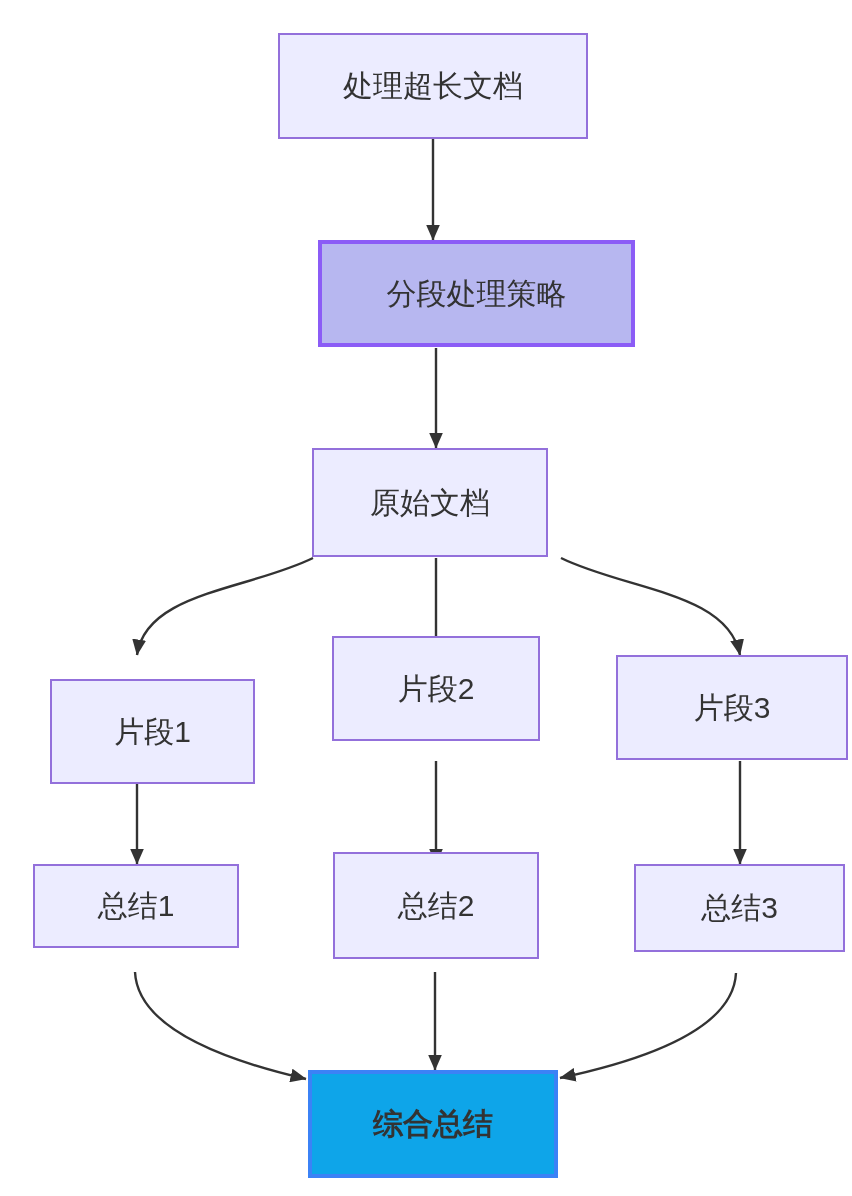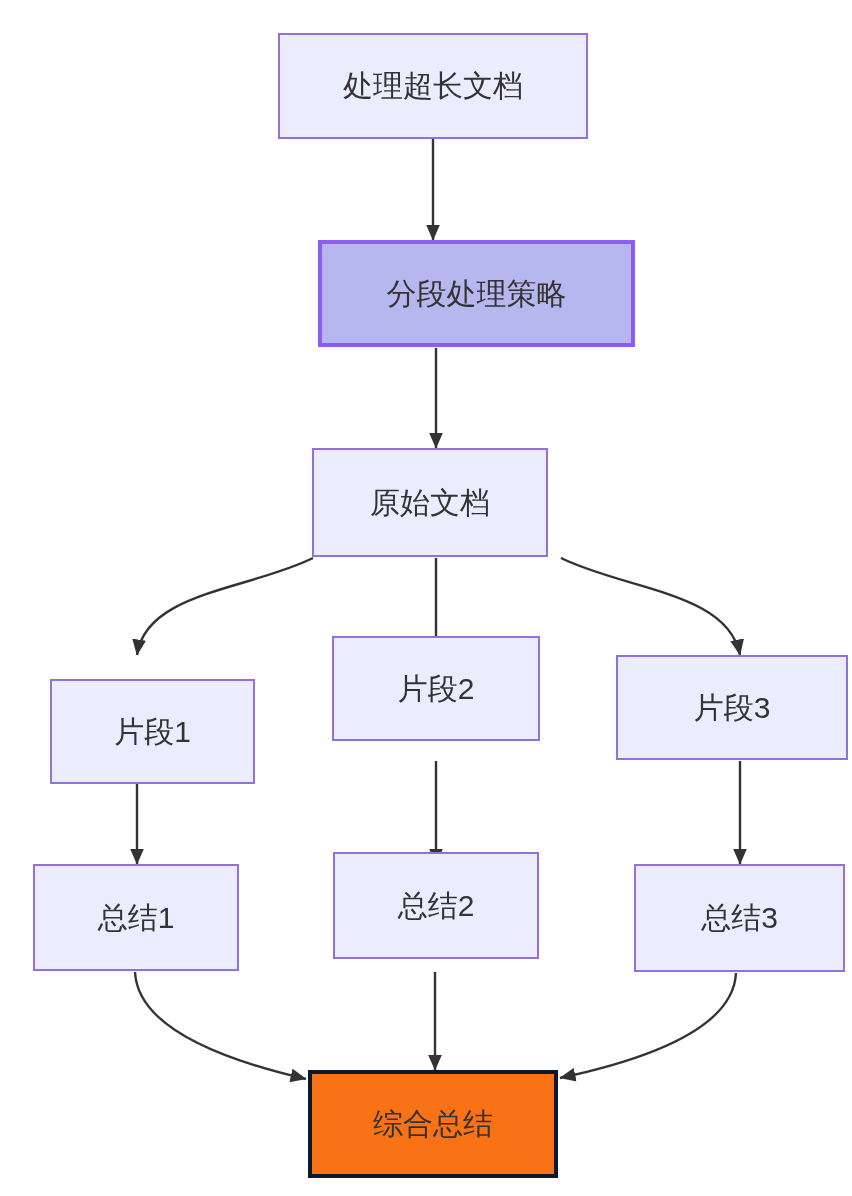--- a/index.html
+++ b/index.html
@@ -41,33 +41,34 @@
     line-height: 1.2;
     white-space: nowrap;
     text-align: center;
   }
   .node--highlight {
     background: #b7b7f0;
     border: 4px solid #8b5cf6;
     margin-left: 41px;
   }
   .node--result {
-    background: #f97316;
-    border: 4px solid #0f172a;
+    background: #0ea5e9;
+    border: 4px solid #3b82f6;
+    font-weight: bold;
   }
   
   #nA  { left: 278px; top: 33px;   width: 310px; height: 106px; }
   #nB  { left: 277px; top: 240px;  width: 317px; height: 107px; }
   #nC  { left: 312px; top: 448px;  width: 236px; height: 109px; }
   #nD1 { left: 50px;  top: 655px;  width: 205px; height: 105px; margin-top: 24px; }
   #nD2 { left: 332px; top: 636px;  width: 208px; height: 105px; }
   #nD3 { left: 616px; top: 655px;  width: 232px; height: 105px; }
-  #nE1 { left: 33px;  top: 864px;  width: 206px; height: 107px; }
+  #nE1 { left: 33px;  top: 864px;  width: 206px; height: 84px; }
   #nE2 { left: 333px; top: 852px;  width: 206px; height: 107px; }
-  #nE3 { left: 634px; top: 864px;  width: 211px; height: 108px; }
+  #nE3 { left: 634px; top: 864px;  width: 211px; height: 88px; }
   #nF  { left: 308px; top: 1070px; width: 250px; height: 108px; }
 </style>
 </head>
 <body>
 
 <div class="canvas">
 
   <svg class="edges" width="852" height="1196" viewBox="0 0 852 1196" xmlns="http://www.w3.org/2000/svg">
     <defs>
       <marker id="arrow" viewBox="0 0 16 14" refX="15.5" refY="7" markerWidth="16" markerHeight="14" markerUnits="userSpaceOnUse" orient="auto">

